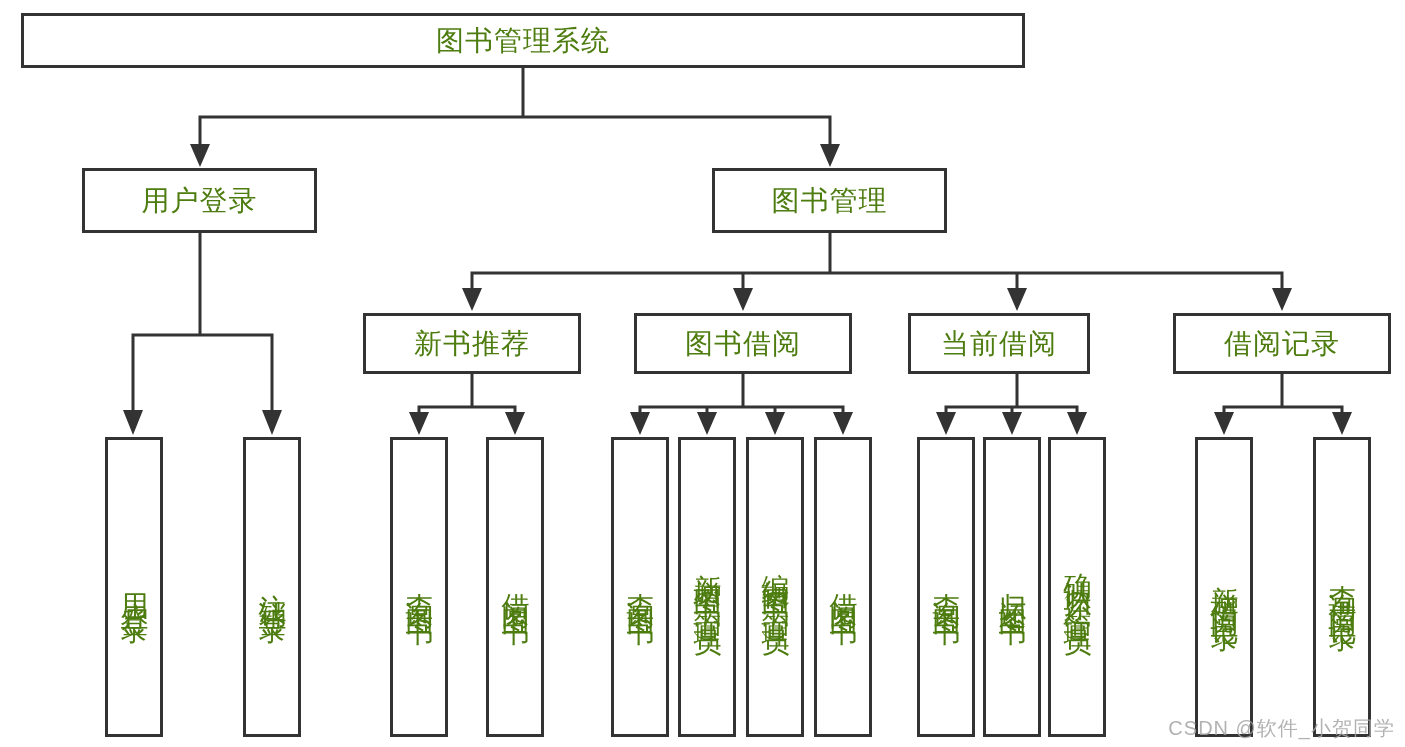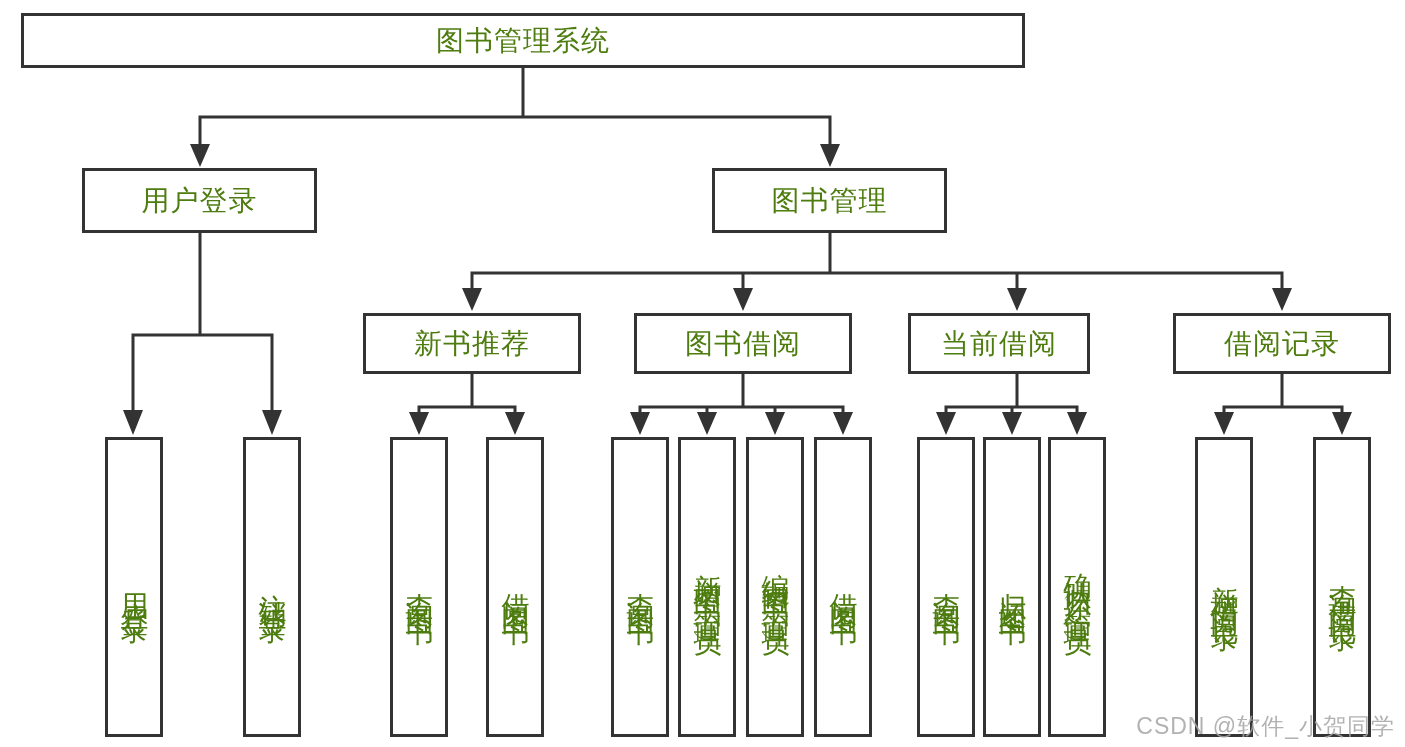--- a/index.html
+++ b/index.html
@@ -30,21 +30,21 @@
   }
   .leaf span{
     writing-mode:vertical-rl;
     text-orientation:mixed;
     letter-spacing:8px;
     white-space:nowrap;
   }
   .watermark{
     position:absolute;
     right:10px;bottom:5px;
-    font-size:23px;
+    font-size:20px;
     color:rgba(165,165,165,0.85);
     letter-spacing:1px;
     z-index:3;
     margin-left:11px;
   }
 </style>
 </head>
 <body>
 
 <div id="canvas">

